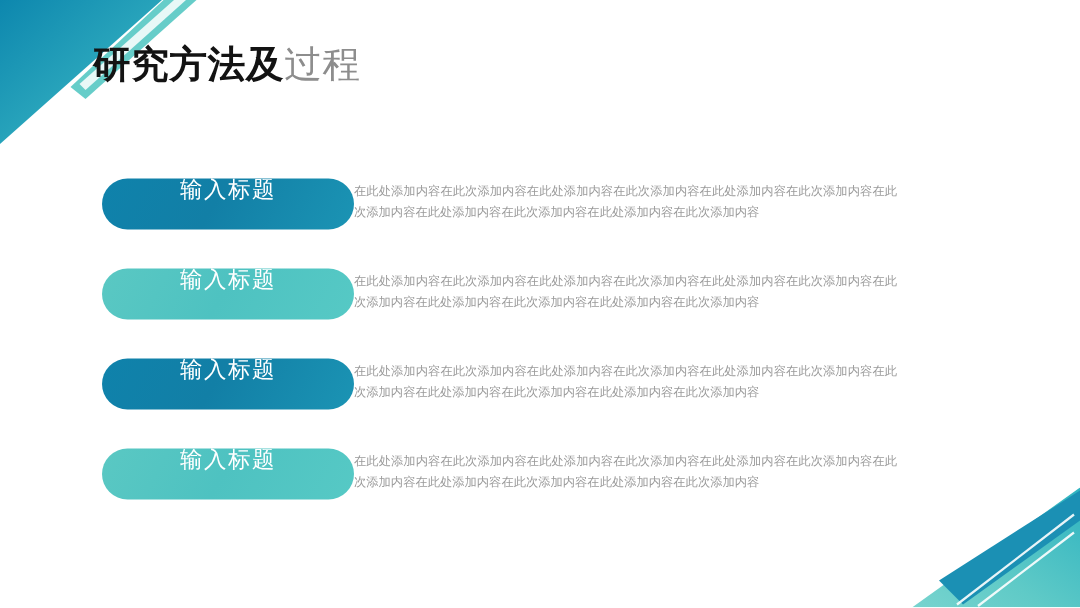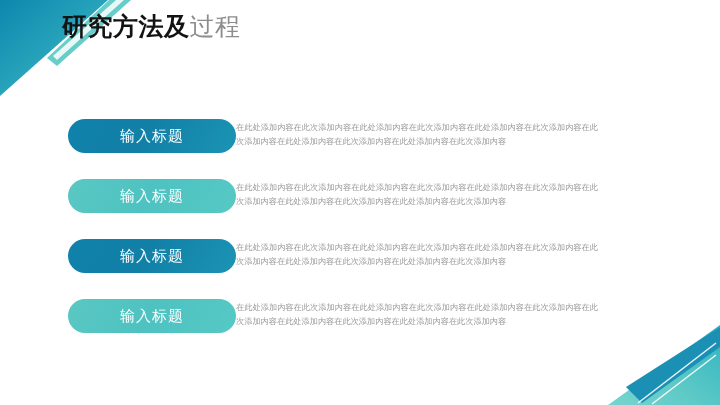--- a/index.html
+++ b/index.html
@@ -33,21 +33,21 @@
     bottom: 0;
     width: 130px;
     height: 80px;
     pointer-events: none;
   }
 
   
   .title {
     position: absolute;
     left: 62px;
-    top: 10px;
+    top: 26px;
     font-size: 25px;
     line-height: 34px;
     letter-spacing: 0.5px;
     white-space: nowrap;
   }
   .title .t-strong {
     color: #131313;
     font-weight: bold;
   }
   .title .t-light {
@@ -69,21 +69,20 @@
     align-items: flex-start;
   }
   .pill {
     position: relative;
     margin-left: 68px;
     margin-top: 7px;
     width: 168px;
     height: 34px;
     border-radius: 17px;
     display: flex;
-    align-items: center;
     justify-content: center;
     flex: 0 0 auto;
     box-sizing: border-box;
   }
   .pill-label {
     color: #ffffff;
     font-size: 15px;
     letter-spacing: 1px;
     line-height: 1;
   }

